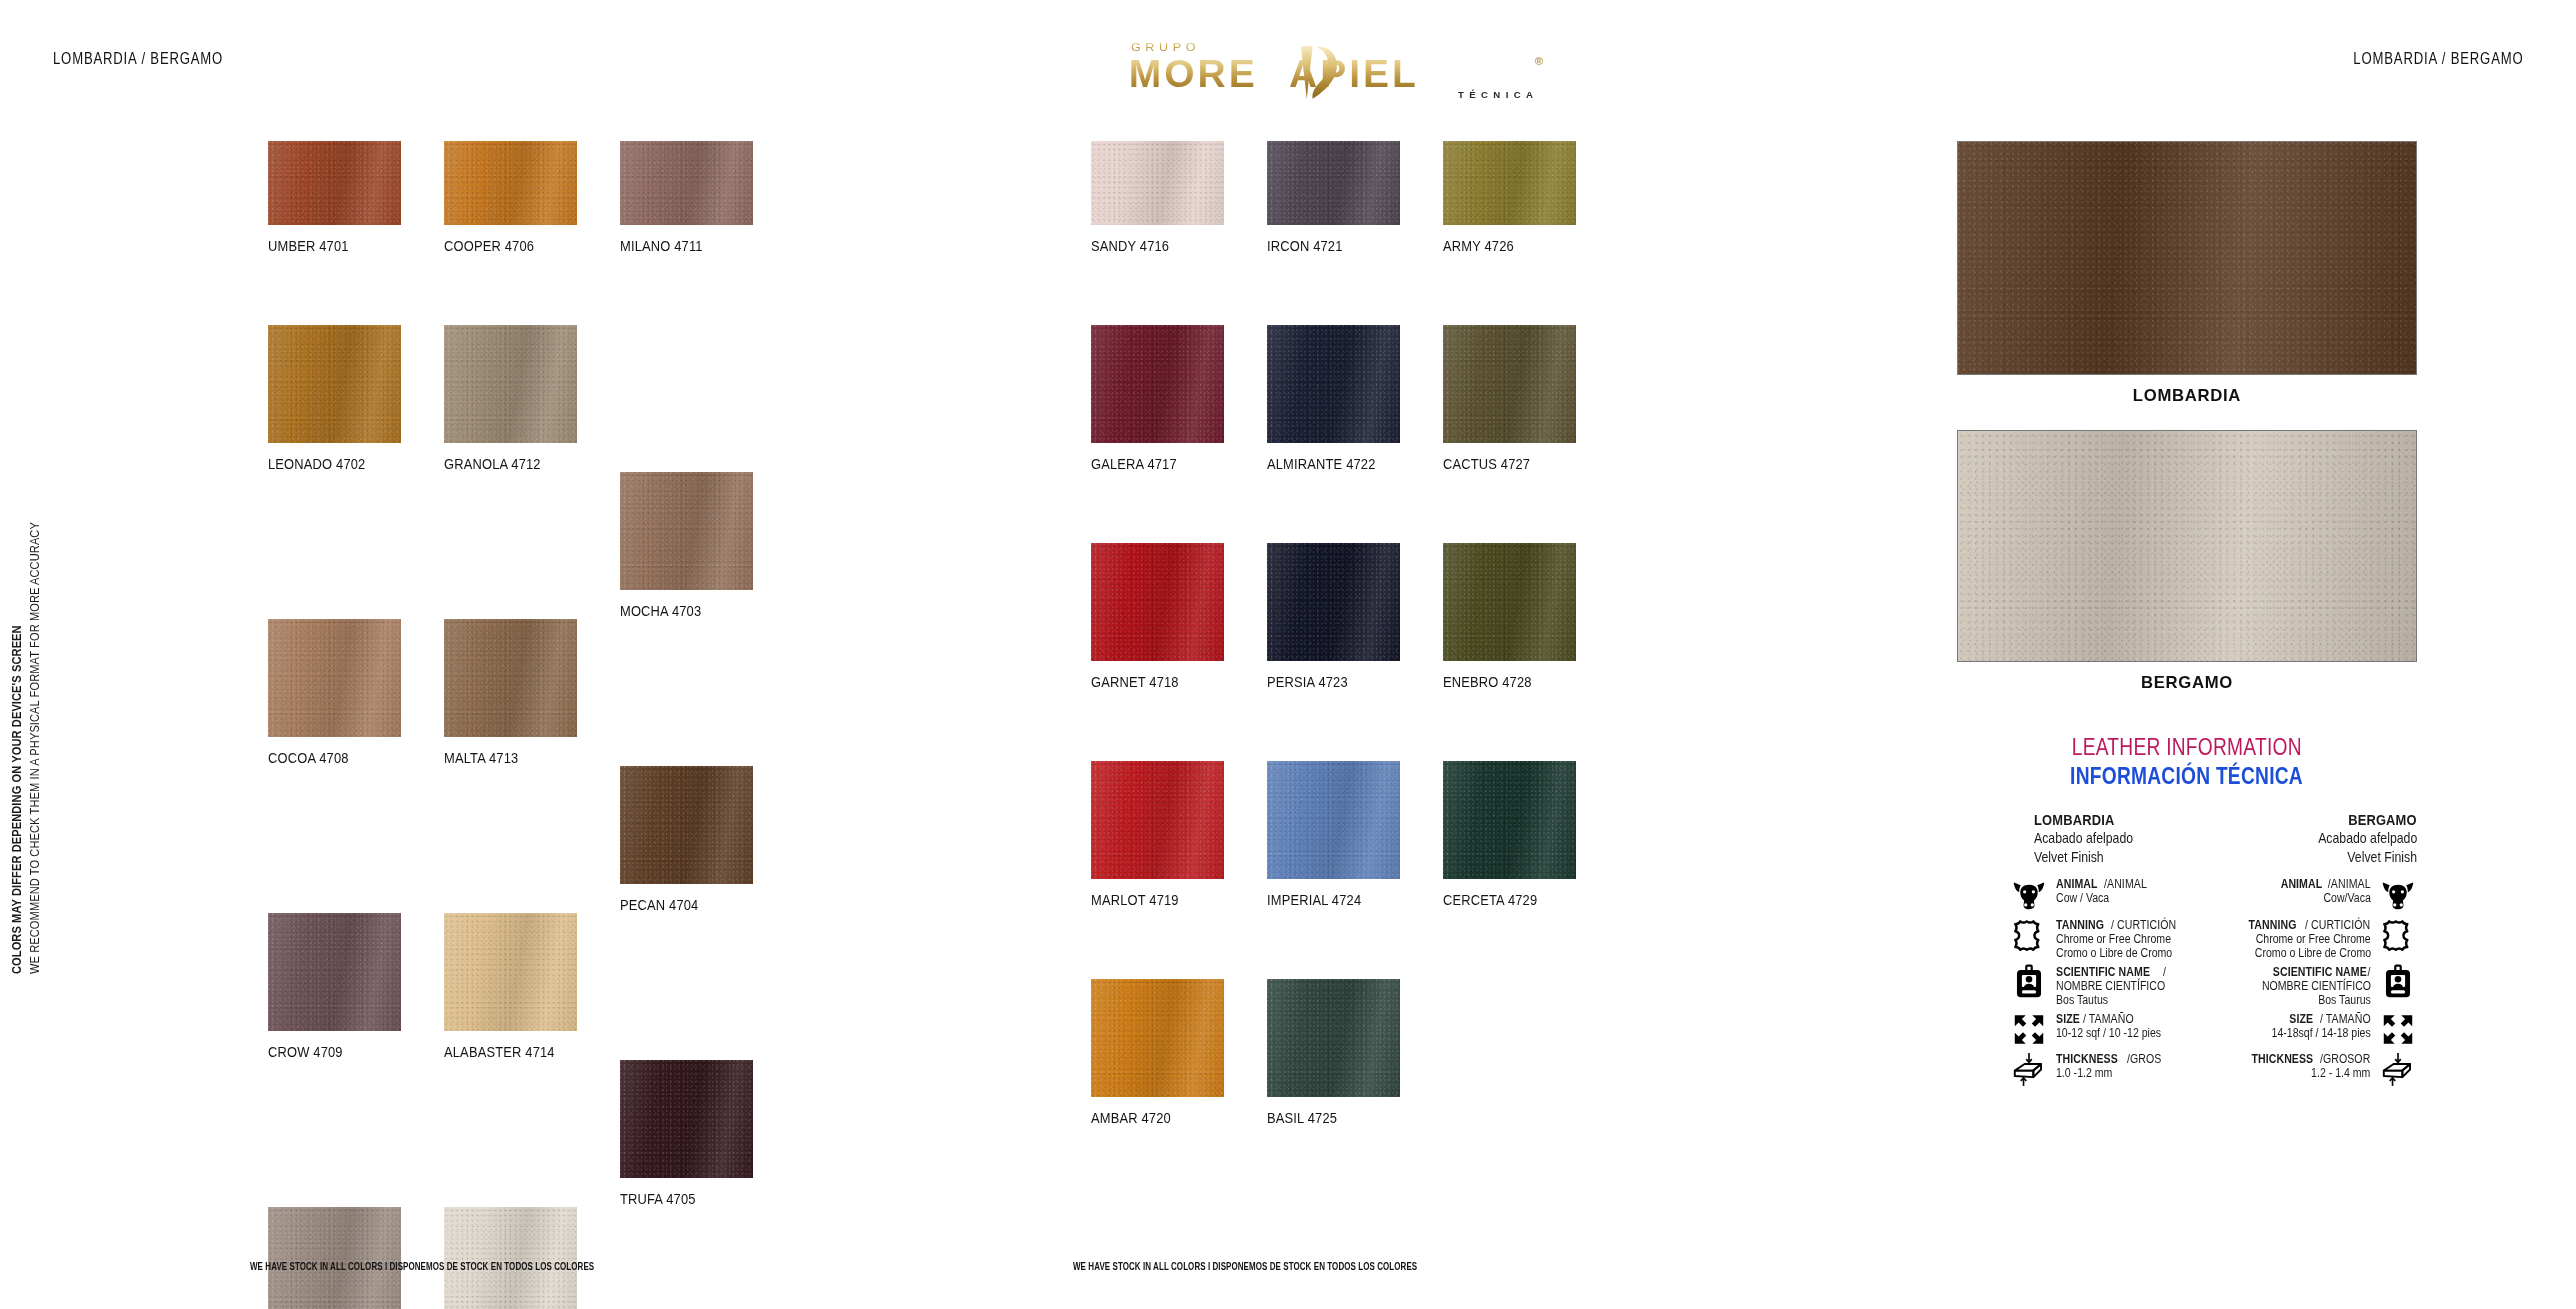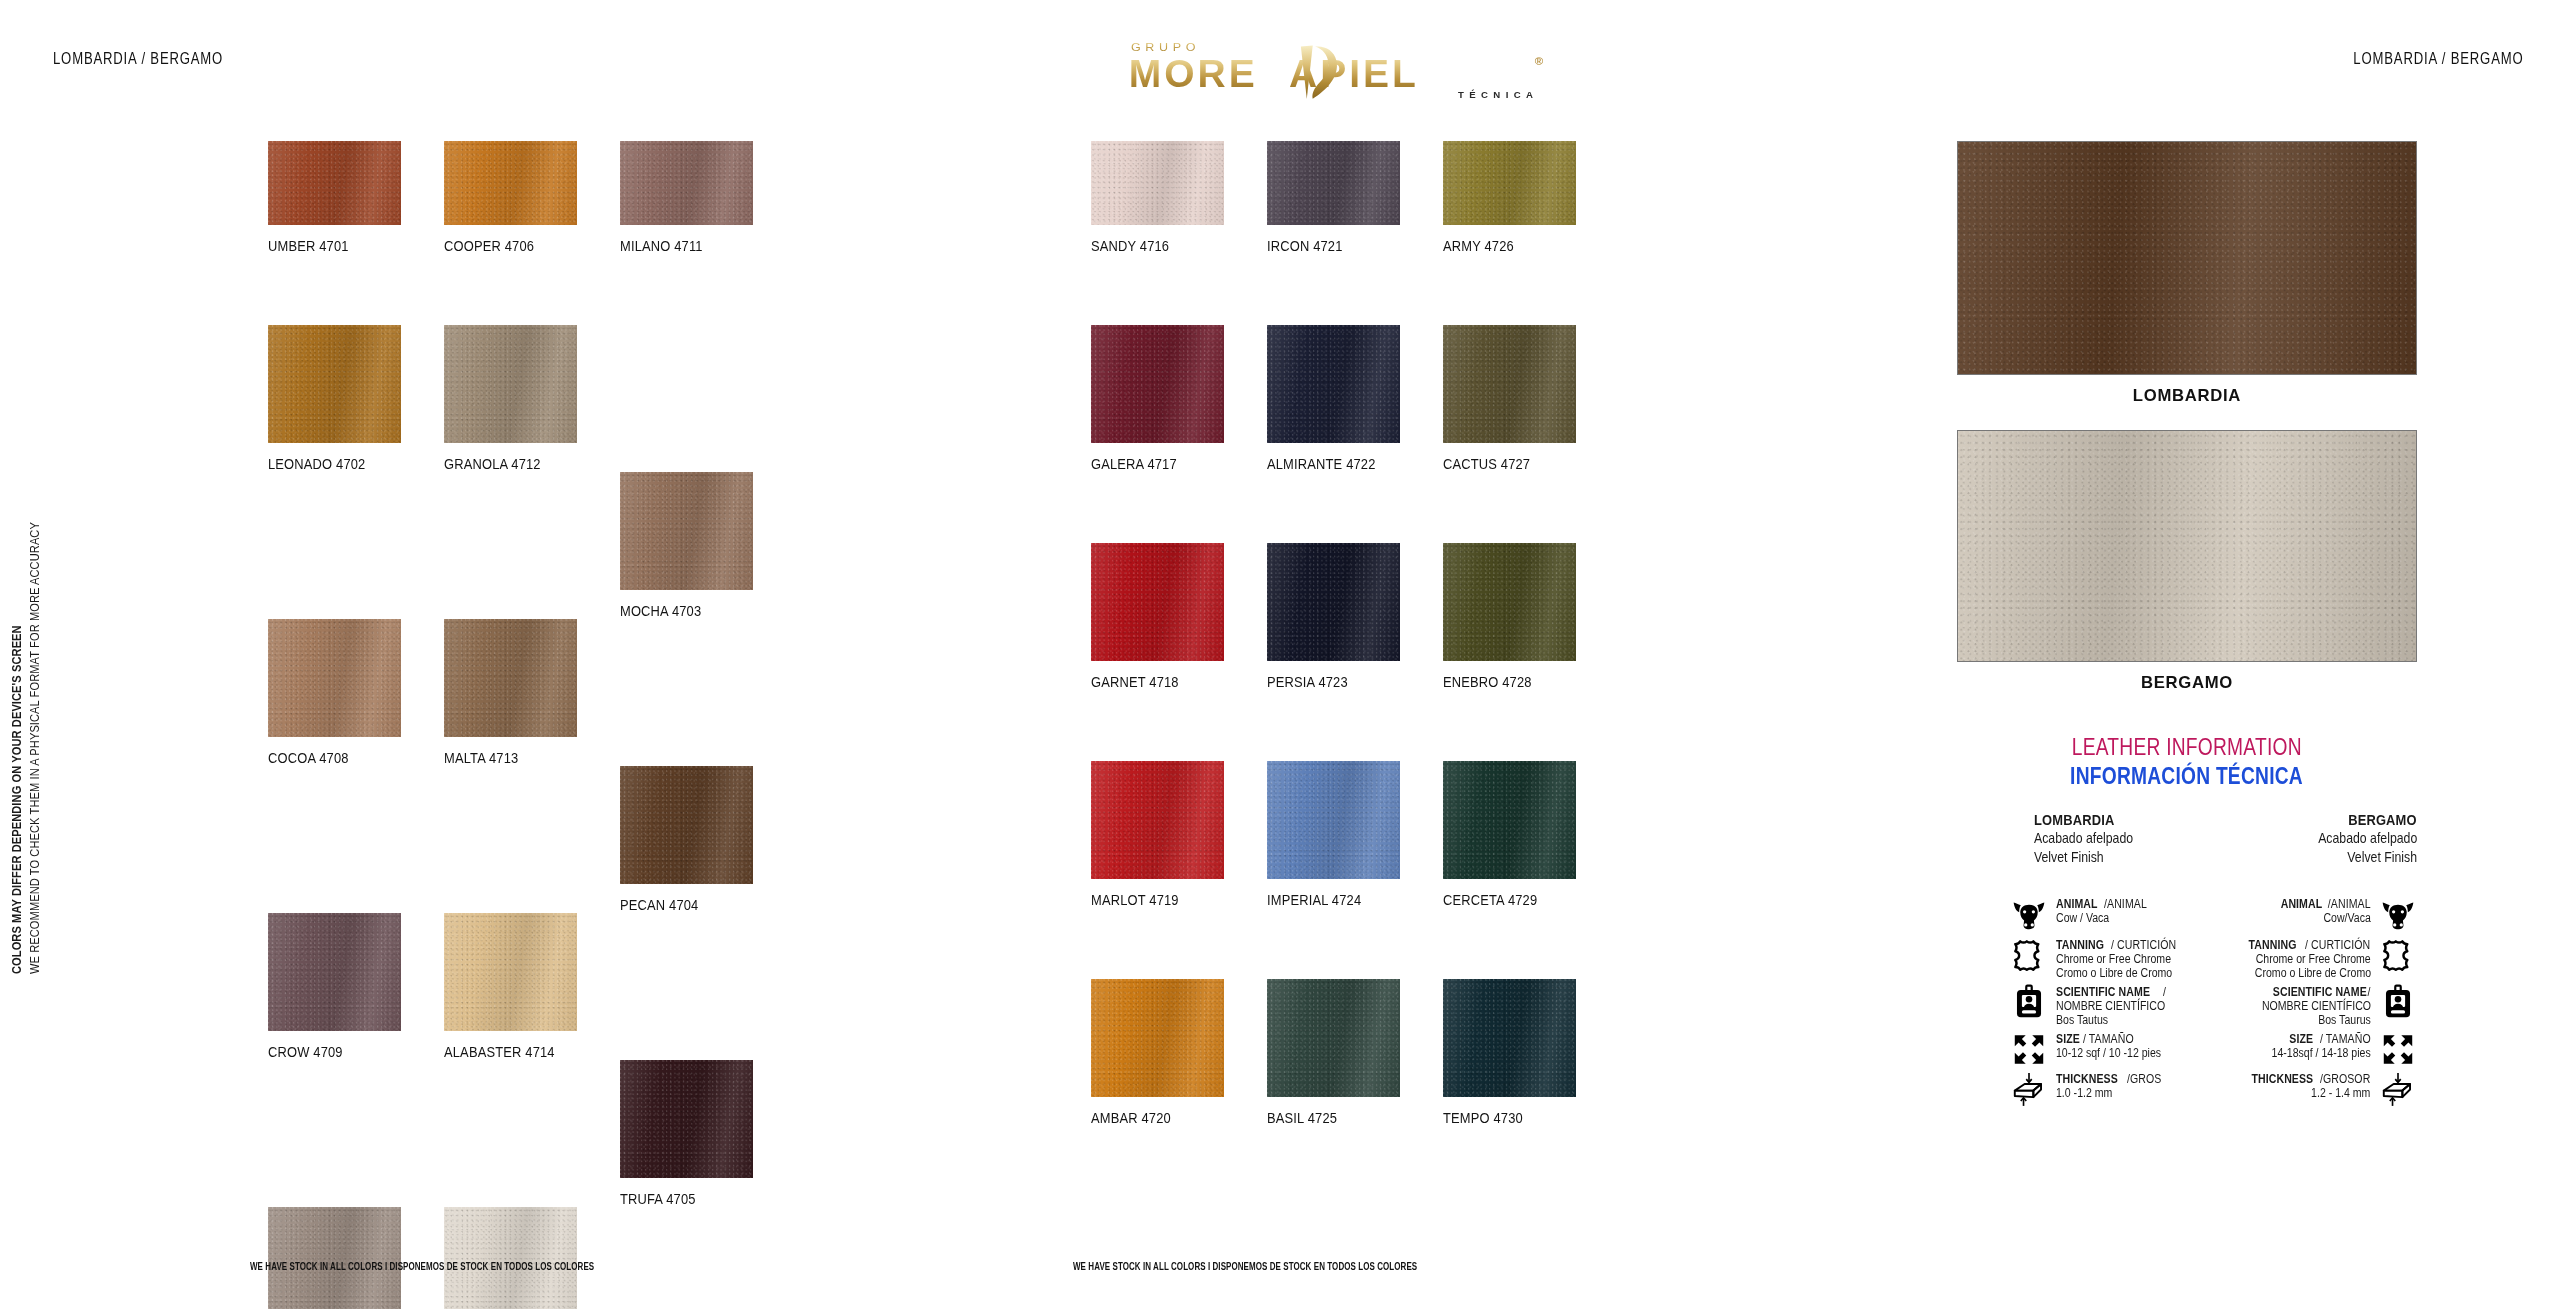--- a/index.html
+++ b/index.html
@@ -148,21 +148,21 @@
   .li-heads { position:relative; height:65px; margin-top:20.3px; }
   .li-head { position:absolute; top:0; }
   .li-head.left  { left:77px;  text-align:left; }
   .li-head.right { right:0px;   text-align:right; }
   .li-head .name { font-size:15px; font-weight:700; letter-spacing:0.2px; }
   .li-head .ln   { font-size:14.3px; font-weight:400; margin-top:2.4px; }
   .li-head .name span, .li-head .ln span { display:inline-block; transform:scaleX(0.86); }
   .li-head.right .name span, .li-head.right .ln span { transform-origin:right center; }
   .li-head.left  .name span, .li-head.left  .ln span { transform-origin:left center; }
 
-  .spec-cols { position:relative;margin-top:20px; }
+  .spec-cols { position:relative; }
   .spec-col { position:absolute; top:0; width:281px; }
   .spec-col.left  { left:53px; }
   .spec-col.right { right:0px; }
 
   .spec-row { display:flex; align-items:flex-start; gap:8.4px; margin-bottom:3.6px; }
   .spec-col.right .spec-row { flex-direction:row-reverse; text-align:right; }
   .spec-ico { width:38px; min-width:38px; height:37px; display:flex; align-items:center; justify-content:center; }
   .spec-txt { padding-top:1.2px; }
   .spec-ttl { font-size:12px; font-weight:700; letter-spacing:0.1px; white-space:nowrap; }
   .spec-ttl .sec { font-weight:400; }
@@ -436,27 +436,20 @@
         </div>
         <div class="sw-label">AMBAR 4720</div>
       </div>
       <div class="sw-cell">
         <div class="chip" style="background: rgb(48, 70, 63);">
           <div class="tex"></div>
           <div class="sheen"></div>
         </div>
         <div class="sw-label">BASIL 4725</div>
       </div>
-      <div class="sw-cell">
-        <div class="chip" style="background: rgb(16, 42, 51);">
-          <div class="tex"></div>
-          <div class="sheen"></div>
-        </div>
-        <div class="sw-label">TEMPO 4730</div>
-      </div>
     </div>
 </div>
 
 <div class="big-panel">
 
   <div class="big-chip lombardia" style="background: rgb(90, 58, 34);">
     <div class="tex"></div>
     <div class="sheen"></div>
   </div>
   <div class="big-caption">LOMBARDIA</div>

